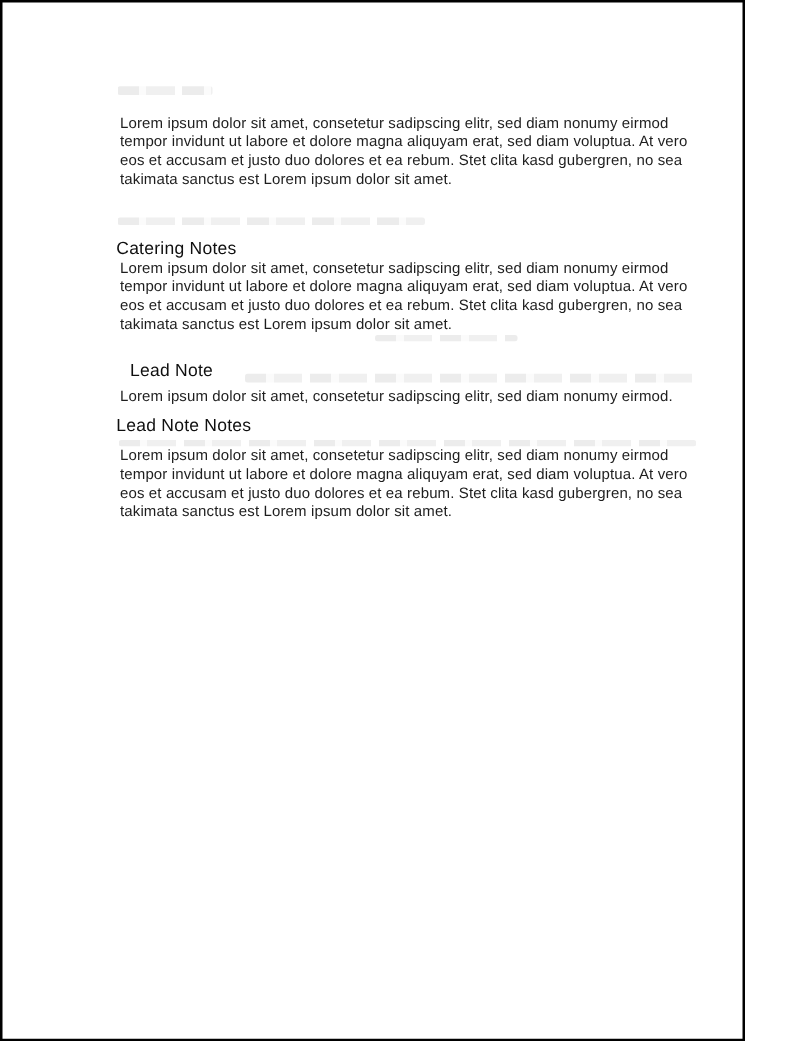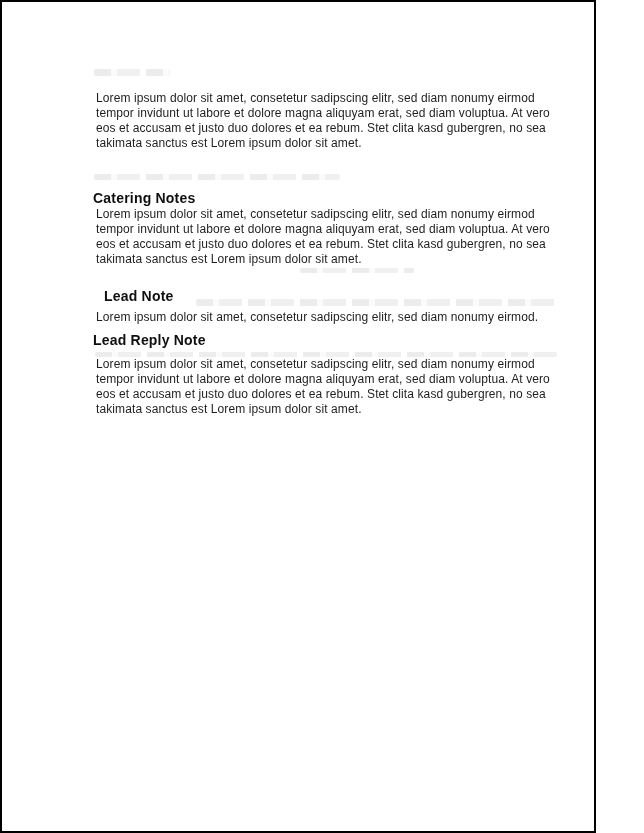--- a/index.html
+++ b/index.html
@@ -26,21 +26,21 @@
     line-height: 15px;
     color: #1e1e1e;
     white-space: pre-line;
     letter-spacing: 0.1px;
   }
   .heading {
     position: absolute;
     margin: 0;
     font-size: 14px;
     line-height: 16px;
-    font-weight: bold;
+    font-weight: normal;
     color: #0f0f0f;
     letter-spacing: 0.2px;
   }
   
   .ghost {
     position: absolute;
     border-radius: 2px;
     background-image: repeating-linear-gradient(90deg,
       rgba(0,0,0,0.075) 0 17px,
       rgba(0,0,0,0.015) 17px 23px,
@@ -84,21 +84,21 @@
 takimata sanctus est Lorem ipsum dolor sit amet.</p>
 
   <div class="ghost ghost-para2-below"></div>
 
   <h2 class="heading heading-lead">Lead Note</h2>
 
   <div class="ghost ghost-lead-right"></div>
 
   <p class="para para-lead">Lorem ipsum dolor sit amet, consetetur sadipscing elitr, sed diam nonumy eirmod.</p>
 
-  <h2 class="heading heading-reply">Lead Reply Note</h2>
+  <h2 class="heading heading-reply">Lead Note Notes</h2>
 
   <div class="ghost ghost-reply-below"></div>
 
   <p class="para para-reply">Lorem ipsum dolor sit amet, consetetur sadipscing elitr, sed diam nonumy eirmod
 tempor invidunt ut labore et dolore magna aliquyam erat, sed diam voluptua. At vero
 eos et accusam et justo duo dolores et ea rebum. Stet clita kasd gubergren, no sea
 takimata sanctus est Lorem ipsum dolor sit amet.</p>
 
 </div>
 

